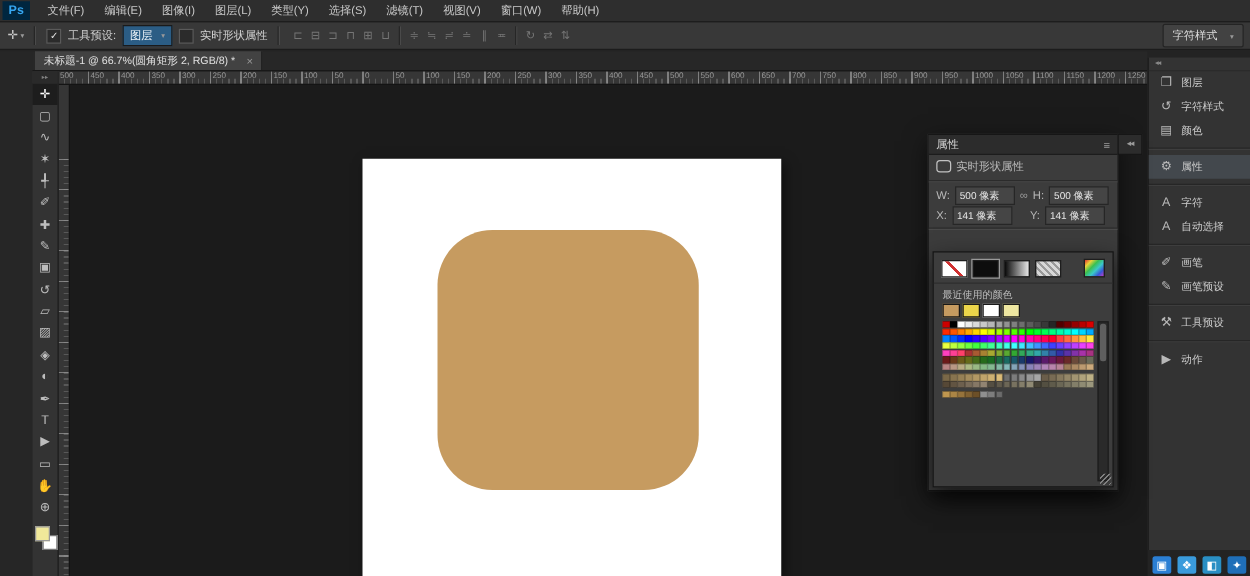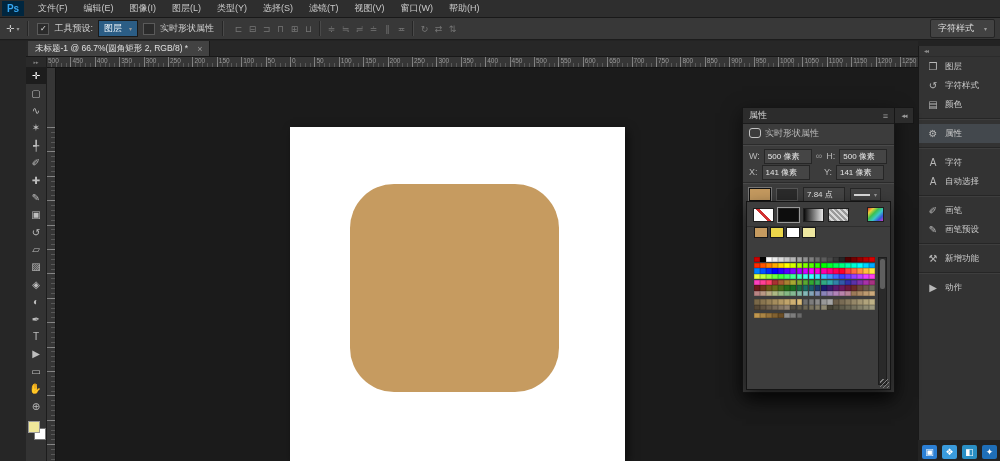--- a/index.html
+++ b/index.html
@@ -299,40 +299,32 @@
       <span class="field">500 像素</span>
     </div>
     <div class="props-row dim-row">
       <span>X:</span>
       <span class="field">141 像素</span>
       <span class="link-icon" style="visibility:hidden;">∞</span>
       <span>Y:</span>
       <span class="field">141 像素</span>
     </div>
     <div class="p-divider"></div>
-    <div class="props-row fill-row">
-      <span class="fill-swatch" style="background: rgb(198, 155, 96);"></span>
-      <span class="stroke-swatch"></span>
-      <span class="field" style="width:34px;">7.84 点</span>
-      <span class="stroke-style">
-        <span class="stroke-line"></span>
-        <span class="tiny-caret">▾</span>
-      </span>
-    </div>
   </div>
   <div class="collapse-tab">◂◂</div>
 
   <div class="popup">
     <div class="type-row">
       <span class="type-btn t-none"></span>
       <span class="type-btn t-solid"></span>
       <span class="type-btn t-gradient"></span>
       <span class="type-btn t-pattern"></span>
       <span class="picker-btn"></span>
     </div>
+    <div class="recent-label">最近使用的颜色</div>
     <div class="recent-row" id="recentRow">
         <span class="recent-sw" style="background: rgb(198, 155, 96);"></span>
         <span class="recent-sw" style="background: rgb(236, 214, 74);"></span>
         <span class="recent-sw" style="background: rgb(255, 255, 255);"></span>
         <span class="recent-sw" style="background: rgb(238, 231, 160);"></span>
       </div>
     <div class="grid" id="swatchGrid">
         <div class="srow">
           <span class="sw" style="background: rgb(204, 0, 0);"></span>
           <span class="sw" style="background: rgb(0, 0, 0);"></span>
@@ -581,21 +573,21 @@
         <span class="ic">✐</span>
         <span class="lbl">画笔</span>
       </div>
       <div class="dock-item">
         <span class="ic">✎</span>
         <span class="lbl">画笔预设</span>
       </div>
       <div class="dock-sep"></div>
       <div class="dock-item">
         <span class="ic">⚒</span>
-        <span class="lbl">新增功能</span>
+        <span class="lbl">工具预设</span>
       </div>
       <div class="dock-sep"></div>
       <div class="dock-item">
         <span class="ic">▶</span>
         <span class="lbl">动作</span>
       </div>
     </div>
 
   <div class="taskbar" id="taskbar">
       <div class="tb-icon" style="background: rgb(43, 127, 212);">▣</div>

